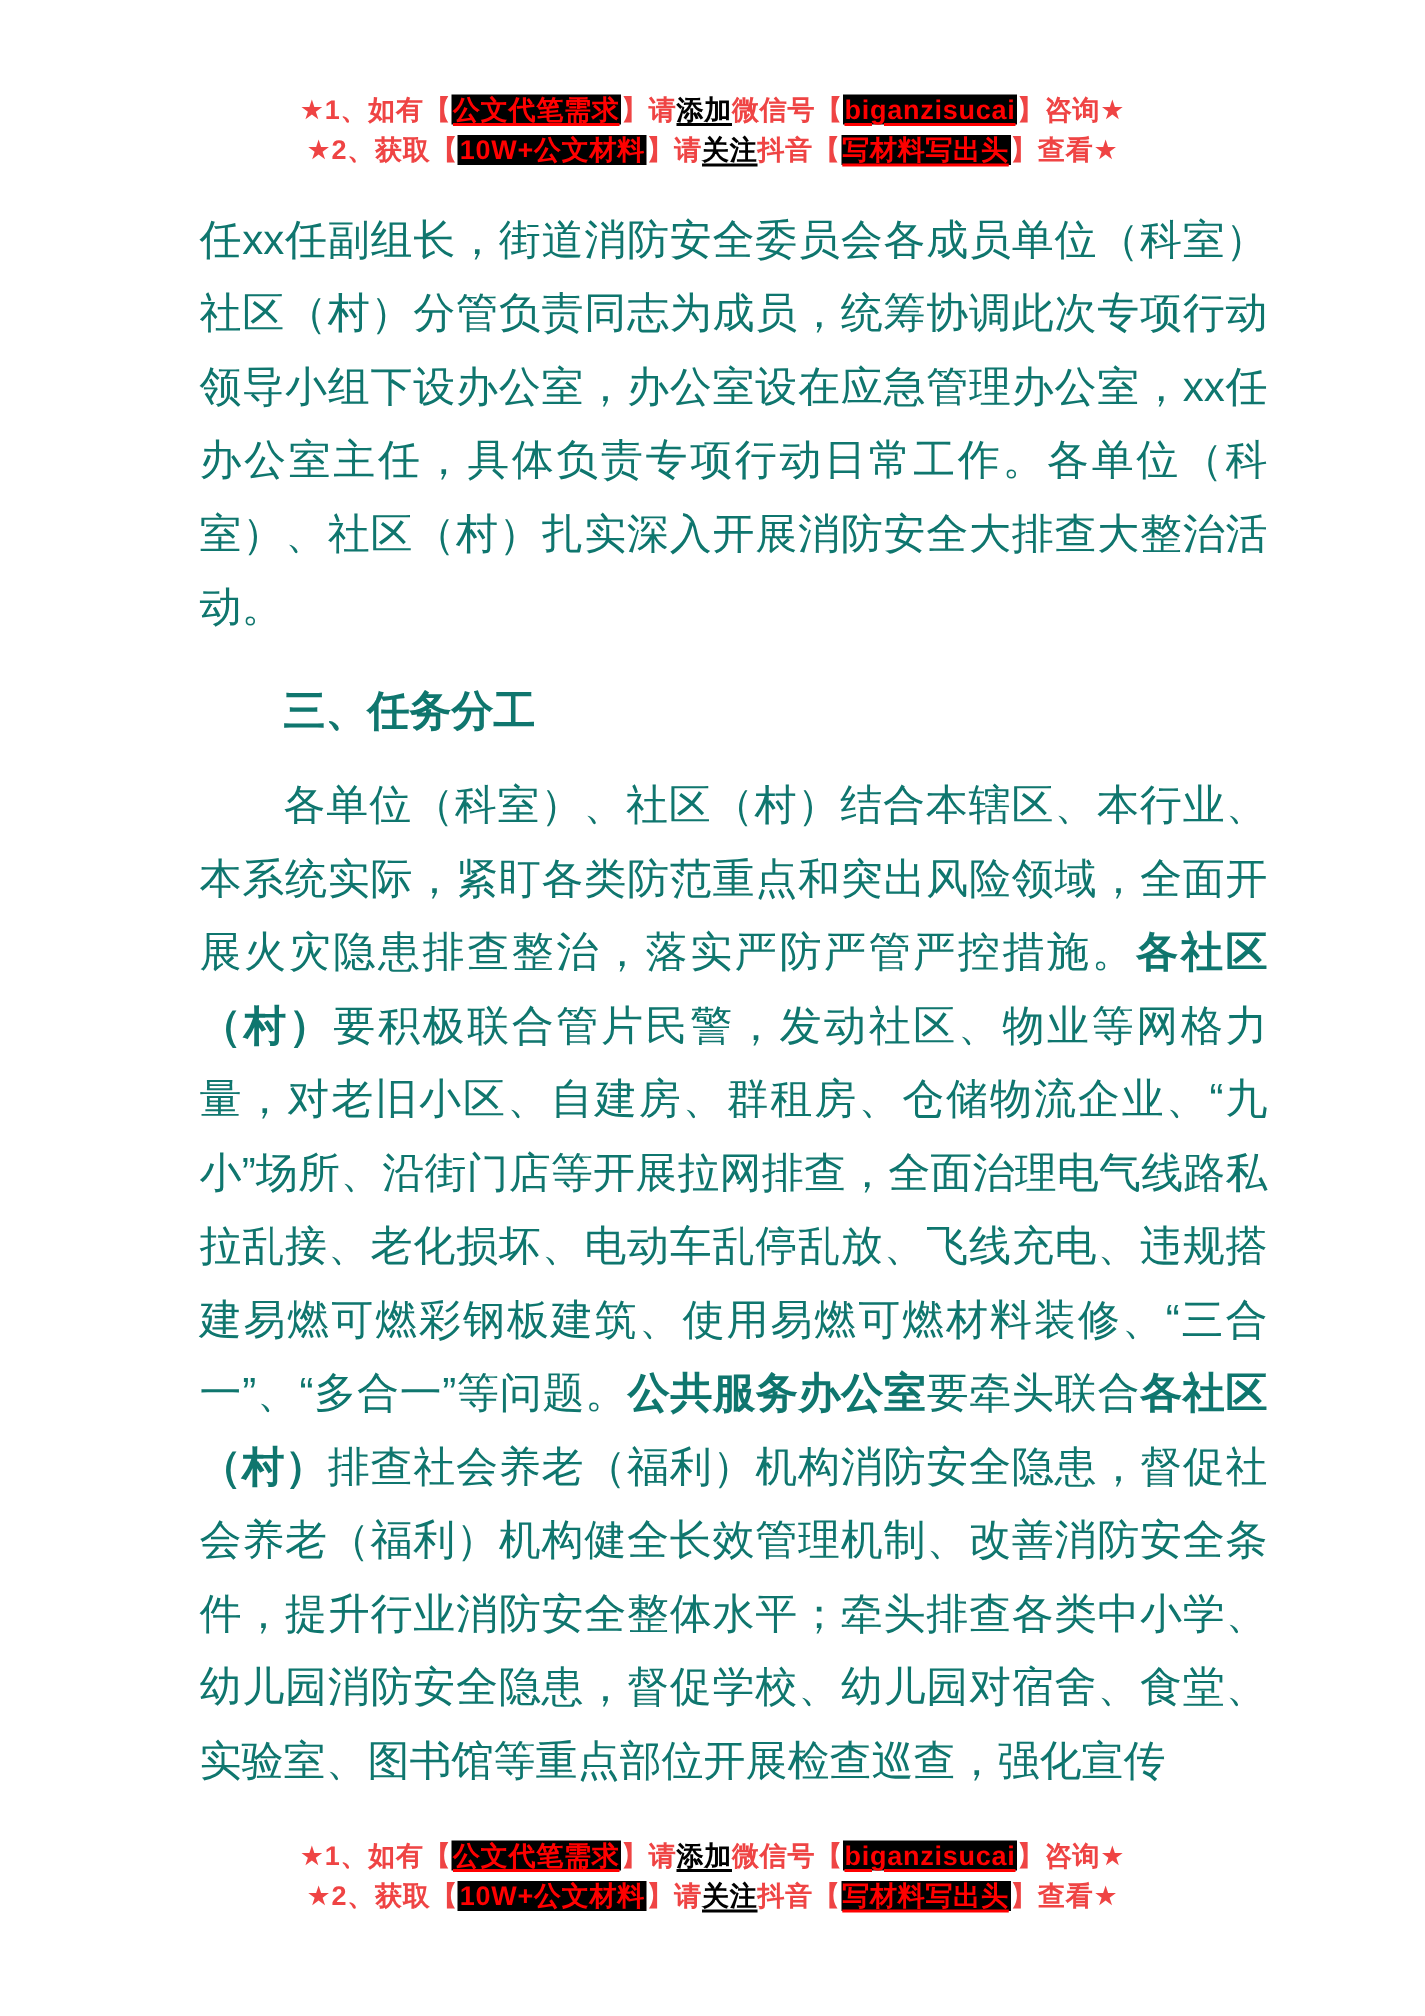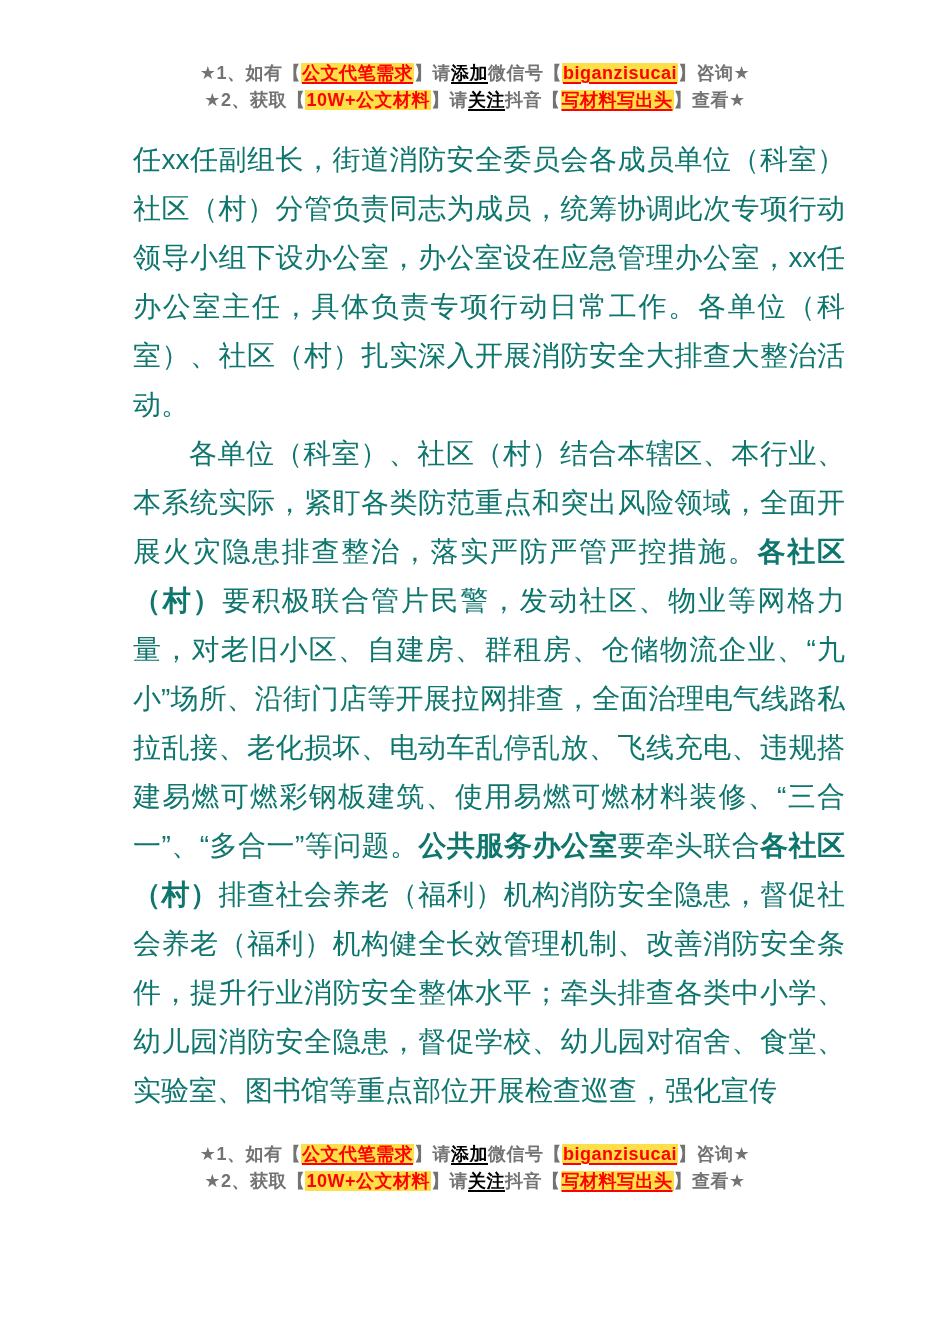--- a/index.html
+++ b/index.html
@@ -16,24 +16,24 @@
   .banner {
     text-align: center;
     font-weight: 700;
     font-size: 18px;
     line-height: 27px;
     color: #000000;
     letter-spacing: 0.5px;
   }
   .banner-top { padding-top: 60px; }
   .banner-bottom { margin-top: 26px; }
-  .seg-plain { color: #737373; }
+  .seg-plain { color: #ef4444; }
   .seg-hl,
   .seg-hl-ul {
-    background: #fde047;
+    background: #000000;
     color: #ff0000;
     padding: 0 1px;
   }
   .seg-hl-ul {
     text-decoration: underline;
     text-decoration-thickness: 2px;
     text-underline-offset: 3px;
   }
   .seg-ul {
     text-decoration: underline;
@@ -65,20 +65,21 @@
 
 <div class="page">
 
   <header class="banner banner-top">
     <div class="banner-line"><span class="seg-plain">★1、如有【</span><span class="seg-hl-ul">公文代笔需求</span><span class="seg-plain">】请</span><span class="seg-ul">添加</span><span class="seg-plain">微信号【</span><span class="seg-hl-ul">biganzisucai</span><span class="seg-plain">】咨询★</span></div>
     <div class="banner-line"><span class="seg-plain">★2、获取【</span><span class="seg-hl">10W+公文材料</span><span class="seg-plain">】请</span><span class="seg-ul">关注</span><span class="seg-plain">抖音【</span><span class="seg-hl-ul">写材料写出头</span><span class="seg-plain">】查看★</span></div>
   </header>
 
   <main class="doc">
     <p class="para"><span>任xx任副组长，街道消防安全委员会各成员单位（科室）社区（村）分管负责同志为成员，统筹协调此次专项行动领导小组下设办公室，办公室设在应急管理办公室，xx任办公室主任，具体负责专项行动日常工作。各单位（科室）、社区（村）扎实深入开展消防安全大排查大整治活动。</span></p>
+    <h2 class="heading">三、任务分工</h2>
     <p class="para indent"><span>各单位（科室）、社区（村）结合本辖区、本行业、本系统实际，紧盯各类防范重点和突出风险领域，全面开展火灾隐患排查整治，落实严防严管严控措施。</span><span class="bold">各社区（村）</span><span>要积极联合管片民警，发动社区、物业等网格力量，对老旧小区、自建房、群租房、仓储物流企业、“九小”场所、沿街门店等开展拉网排查，全面治理电气线路私拉乱接、老化损坏、电动车乱停乱放、飞线充电、违规搭建易燃可燃彩钢板建筑、使用易燃可燃材料装修、“三合一”、“多合一”等问题。</span><span class="bold">公共服务办公室</span><span>要牵头联合</span><span class="bold">各社区（村）</span><span>排查社会养老（福利）机构消防安全隐患，督促社会养老（福利）机构健全长效管理机制、改善消防安全条件，提升行业消防安全整体水平；牵头排查各类中小学、幼儿园消防安全隐患，督促学校、幼儿园对宿舍、食堂、实验室、图书馆等重点部位开展检查巡查，强化宣传</span></p>
   </main>
 
   <footer class="banner banner-bottom">
     <div class="banner-line"><span class="seg-plain">★1、如有【</span><span class="seg-hl-ul">公文代笔需求</span><span class="seg-plain">】请</span><span class="seg-ul">添加</span><span class="seg-plain">微信号【</span><span class="seg-hl-ul">biganzisucai</span><span class="seg-plain">】咨询★</span></div>
     <div class="banner-line"><span class="seg-plain">★2、获取【</span><span class="seg-hl">10W+公文材料</span><span class="seg-plain">】请</span><span class="seg-ul">关注</span><span class="seg-plain">抖音【</span><span class="seg-hl-ul">写材料写出头</span><span class="seg-plain">】查看★</span></div>
   </footer>
 
 </div>
 

